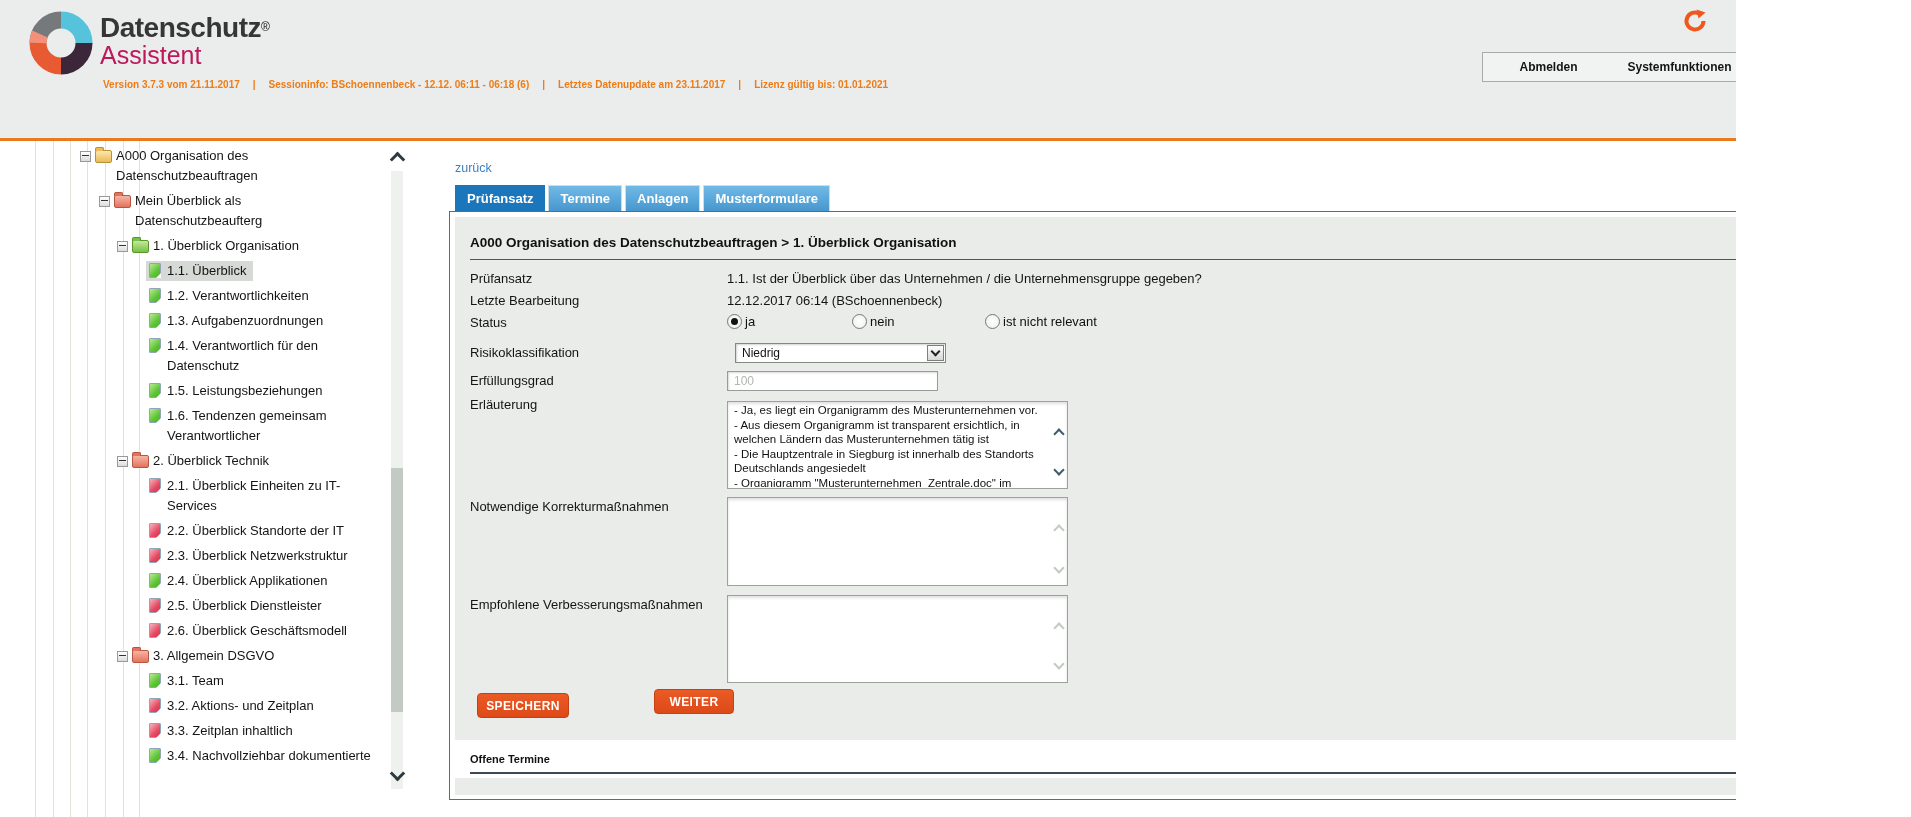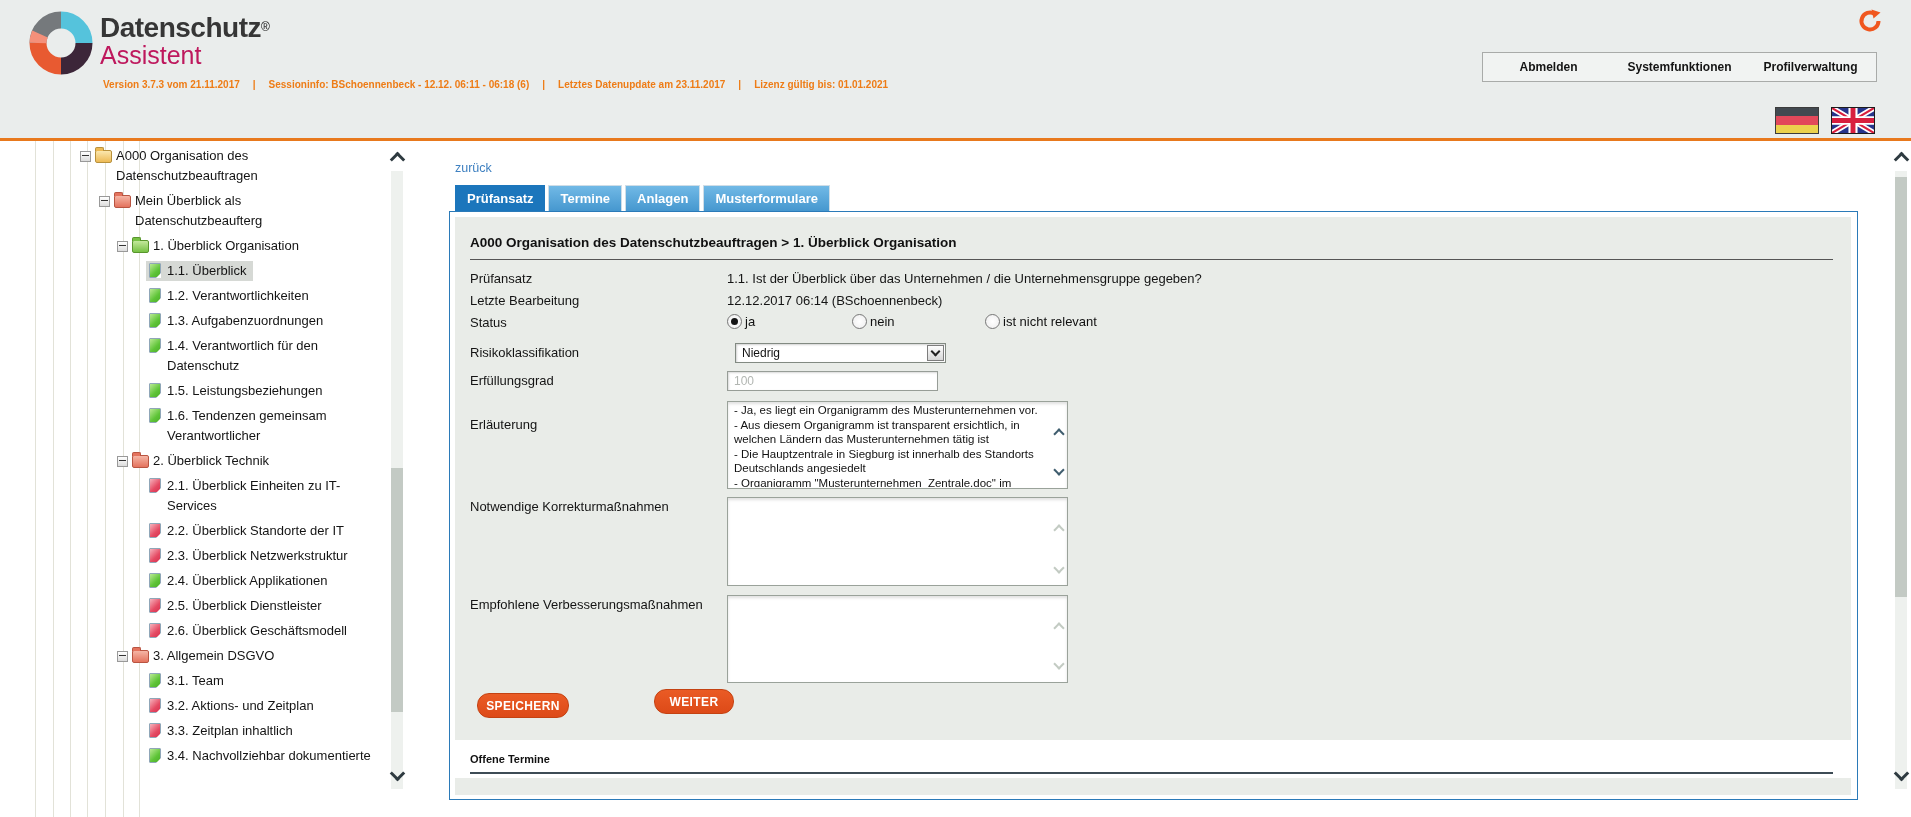--- a/index.html
+++ b/index.html
@@ -1,16 +1,16 @@
 <!DOCTYPE html>
 <html><head>
 <meta charset="utf-8">
 <style>
   html,body{margin:0;padding:0;background:#fff;}
-  .screen{position:relative;width:1911px;height:817px;overflow:hidden;background:#fff;
+  .screen{position:relative;width:1736px;height:817px;overflow:hidden;background:#fff;
           font-family:"Liberation Sans",sans-serif;color:#111;}
   
   .header{position:absolute;left:0;top:0;width:100%;height:138px;background:#eaedec;border-bottom:3px solid #e8791d;}
   .logo-donut{position:absolute;left:28px;top:6px;}
   .logo-text{position:absolute;left:100px;top:13px;line-height:1.05;}
   .logo-title{font-size:28px;font-weight:bold;color:#363636;letter-spacing:-0.5px;}
   .logo-reg{font-size:12px;vertical-align:super;}
   .logo-sub{font-size:25px;font-weight:400;color:#be185d;}
   .version-line{position:absolute;left:103px;top:79px;font-size:10px;font-weight:bold;color:#ee7c16;white-space:nowrap;}
   .vsep{margin:0 13px;}
@@ -75,21 +75,21 @@
   .dd-btn{position:absolute;right:1px;top:1px;width:17px;height:16px;background:linear-gradient(180deg,#fdfdfd,#d7d7d7);
           border:1px solid #7d7d7d;display:flex;align-items:center;justify-content:center;box-sizing:border-box;cursor:pointer;}
   .dd-btn .chev{width:5px;height:5px;border-width:2px;border-color:#222;margin-top:-3px;}
   .dinput{position:absolute;left:272px;width:211px;height:20px;background:#fff;border:1px solid #979d97;
           box-shadow:inset 1px 1px 2px rgba(0,0,0,0.15);font-size:12px;line-height:18px;padding-left:6px;color:#b2b6b2;box-sizing:border-box;}
   .tbox{position:absolute;left:272px;width:341px;background:#fff;border:1px solid #9aa29a;
         box-shadow:inset 0 2px 3px rgba(0,0,0,0.12);box-sizing:border-box;cursor:text;}
   .tbox .txt{position:absolute;left:6px;right:16px;top:1px;bottom:1px;font-size:11.5px;line-height:14.5px;color:#111;overflow:hidden;}
   .squiggle{text-decoration:underline;text-decoration-style:wavy;text-decoration-color:#e01414;text-decoration-thickness:1px;}
   .tb-chev{position:absolute;right:4px;cursor:pointer;}
-  .btn{position:absolute;height:25px;background:linear-gradient(180deg,#ea5b25,#dd4a18);border:1px solid #c44212;border-radius:12px;
+  .btn{position:absolute;height:25px;background:linear-gradient(180deg,#ea5b25,#dd4a18);border:1px solid #c44212;border-radius:4px;
        color:#fff;font-weight:bold;font-size:12px;letter-spacing:0.4px;text-align:center;line-height:24px;cursor:pointer;box-sizing:border-box;}
   .open-heading{position:absolute;left:470px;top:753px;font-size:11px;font-weight:bold;color:#111;}
   .open-rule{position:absolute;left:470px;top:772px;width:1363px;border-top:2px solid #3d4b55;}
   .open-band{position:absolute;left:455px;top:778px;width:1396px;height:17px;background:#e9ece8;}
 </style>
 </head>
 <body>
 
 <div class="screen">
 
@@ -275,21 +275,21 @@
     <div class="select" style="top:126px">
       <span>Niedrig</span>
       <span class="dd-btn">
           <span class="chev down"></span>
         </span>
     </div>
 
     <div class="flabel" style="top:156px">Erfüllungsgrad</div>
     <div class="dinput" style="top:154px">100</div>
 
-    <div class="flabel" style="top:200px">Erläuterung</div>
+    <div class="flabel" style="top:180px">Erläuterung</div>
     <div class="tbox" style="top:184px;height:88px">
       <div class="txt">
         <div>- Ja, es liegt ein Organigramm des Musterunternehmen vor.</div>
         <div>-  Aus diesem Organigramm ist transparent ersichtlich, in welchen Ländern das Musterunternehmen tätig ist</div>
         <div>- Die Hauptzentrale in Siegburg ist innerhalb des Standorts Deutschlands angesiedelt</div>
         <div><span>- Organigramm "</span><span class="squiggle">Musterunternehmen_Zentrale.doc</span><span>" im Anhang</span></div>
       </div>
       <span class="tb-chev" style="top:22px"><span class="chev small dark up"></span></span>
       <span class="tb-chev" style="top:58px"><span class="chev small dark down"></span></span>
     </div>

